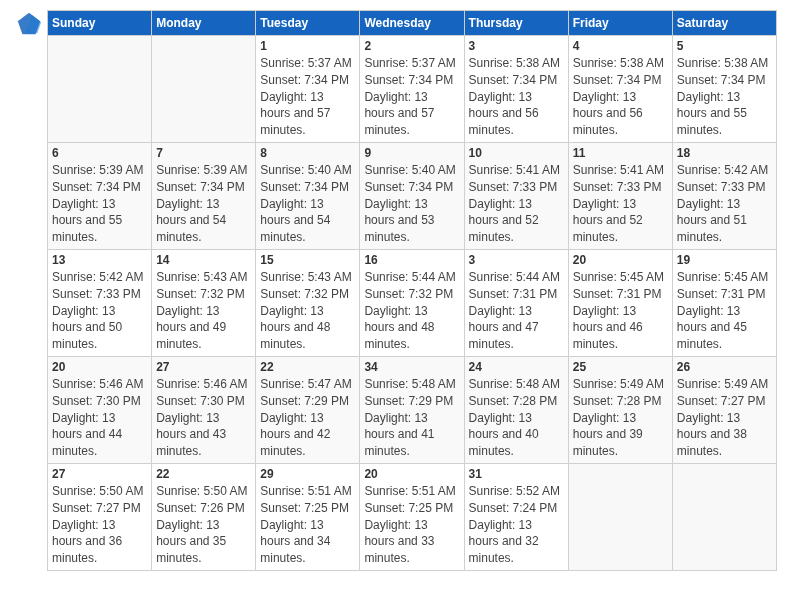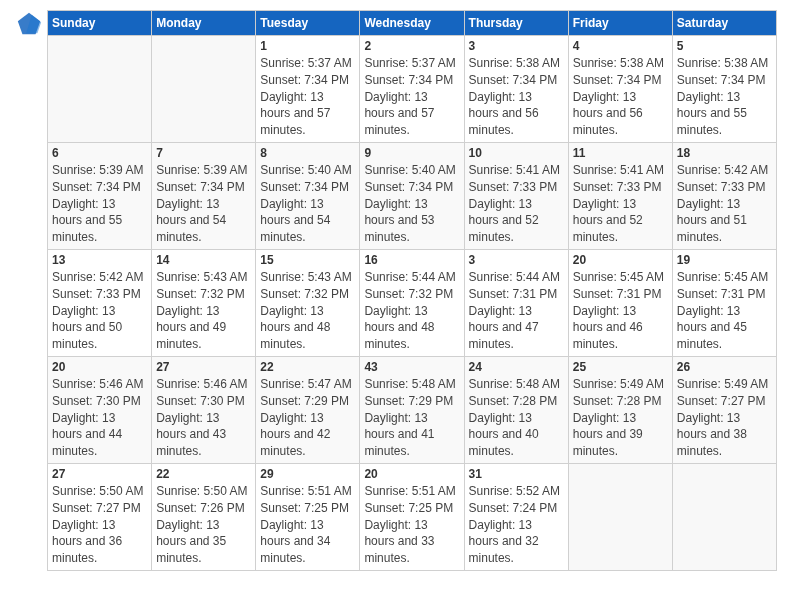--- a/index.html
+++ b/index.html
@@ -222,21 +222,21 @@
           </td>
           <td>
             <span class="day-number">27</span>
             <div class="day-info">Sunrise: 5:46 AM<br>Sunset: 7:30 PM<br>Daylight: 13 hours and 43 minutes.</div>
           </td>
           <td>
             <span class="day-number">22</span>
             <div class="day-info">Sunrise: 5:47 AM<br>Sunset: 7:29 PM<br>Daylight: 13 hours and 42 minutes.</div>
           </td>
           <td>
-            <span class="day-number">43</span>
+            <span class="day-number">34</span>
             <div class="day-info">Sunrise: 5:48 AM<br>Sunset: 7:29 PM<br>Daylight: 13 hours and 41 minutes.</div>
           </td>
           <td>
             <span class="day-number">24</span>
             <div class="day-info">Sunrise: 5:48 AM<br>Sunset: 7:28 PM<br>Daylight: 13 hours and 40 minutes.</div>
           </td>
           <td>
             <span class="day-number">25</span>
             <div class="day-info">Sunrise: 5:49 AM<br>Sunset: 7:28 PM<br>Daylight: 13 hours and 39 minutes.</div>
           </td>

